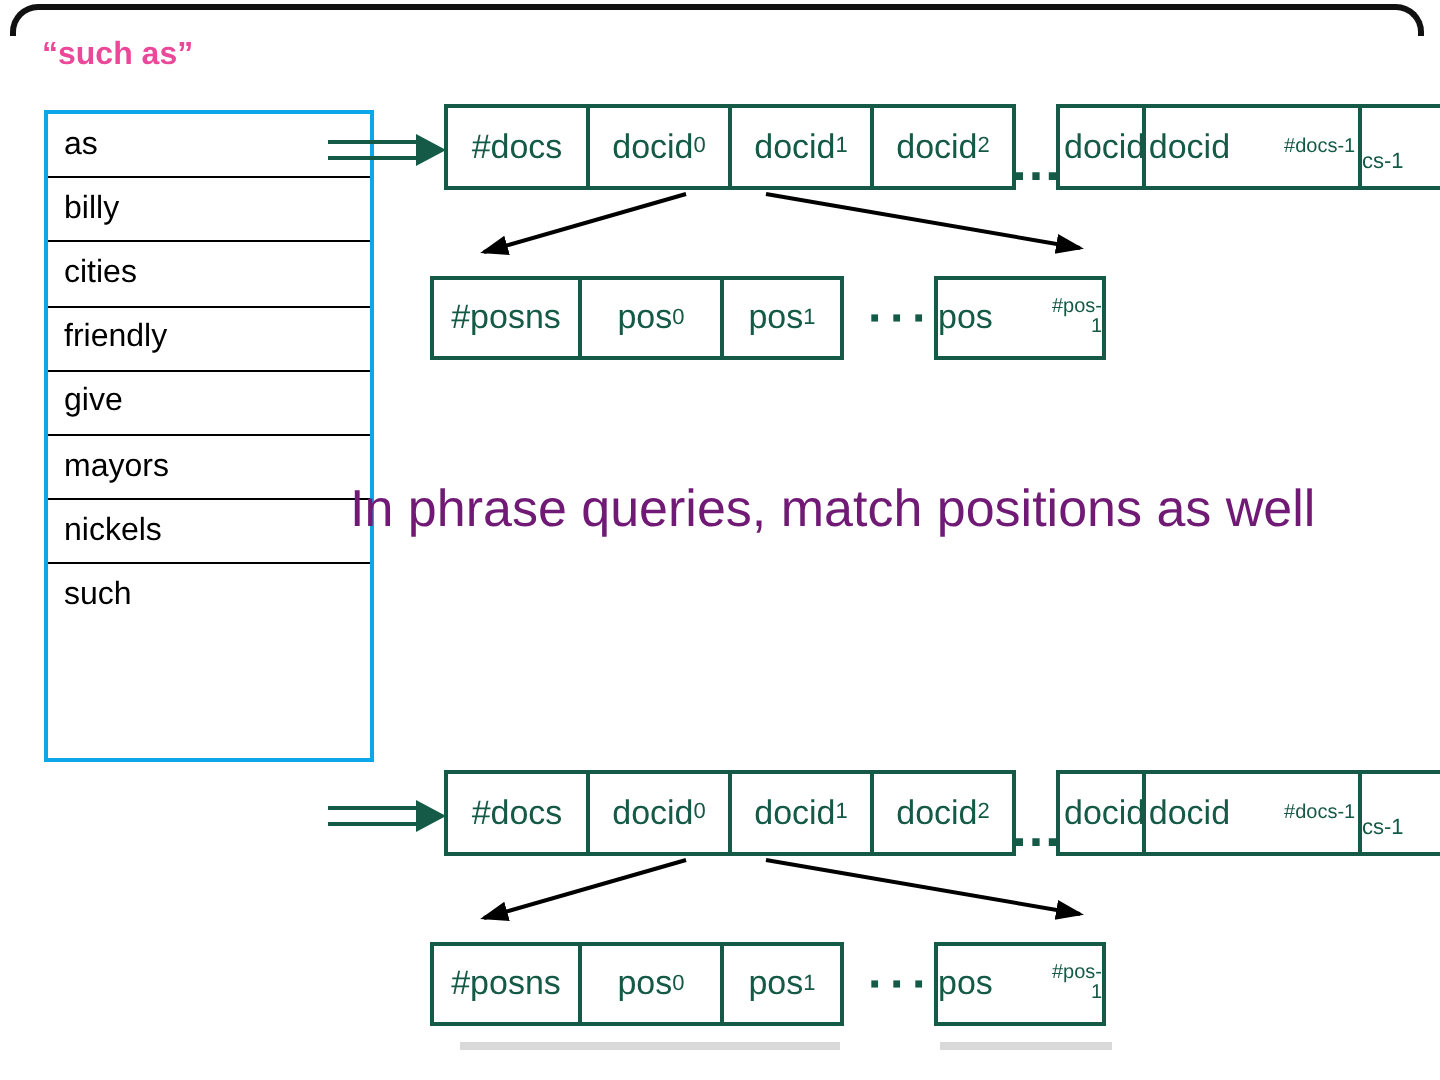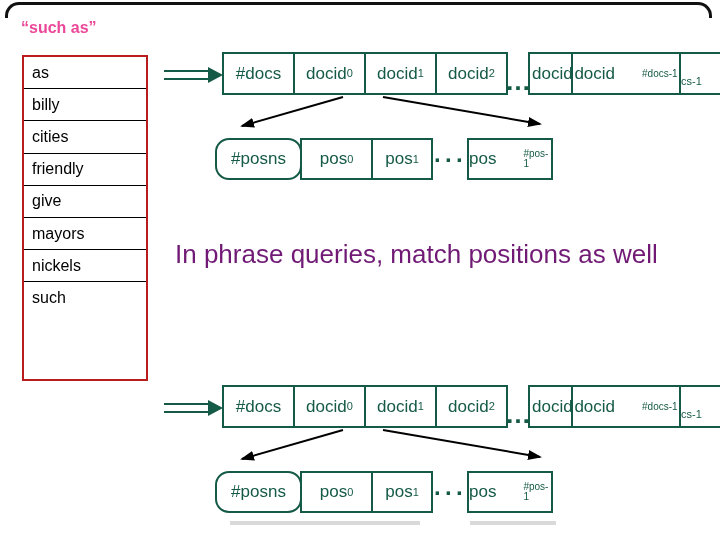--- a/index.html
+++ b/index.html
@@ -6,60 +6,60 @@
   #slide{position:relative;width:720px;height:540px;background:#ffffff;overflow:hidden;
          font-family:"Liberation Sans",sans-serif;}
 
   
   .frame{position:absolute;top:2px;left:5px;width:707px;height:16px;
          border:3px solid #111;border-bottom:none;border-radius:14px 14px 0 0;box-sizing:border-box;}
 
   .title{position:absolute;left:21px;top:19px;font-size:16px;font-weight:bold;color:#ec4899;}
 
   
-  .dict{position:absolute;left:22px;top:55px;width:126px;height:326px;
-        border:2px solid #b91c1c;box-sizing:border-box;background:#fff;}
+  .dict{position:absolute;left:22px;top:55px;width:165px;height:326px;
+        border:2px solid #0ea5e9;box-sizing:border-box;background:#fff;}
   .dict-row{height:32.2px;border-bottom:1px solid #000;box-sizing:border-box;
             display:flex;align-items:center;padding-left:8px;font-size:16px;color:#000;}
   .dict-row:last-child{border-bottom:none;}
 
   
   .diagram{position:absolute;left:0;width:720px;height:140px;}
   #diagram-top{top:52px;}
   #diagram-bottom{top:385px;}
 
   .dbl-arrow{position:absolute;left:164px;top:15px;width:60px;height:16px;}
   .dbl-lines{position:absolute;left:0;top:3px;width:45px;height:6px;
              border-top:2px solid #155a46;border-bottom:2px solid #155a46;box-sizing:content-box;}
   .dbl-head{position:absolute;left:44px;top:0;width:0;height:0;
             border-left:15px solid #155a46;border-top:8px solid transparent;border-bottom:8px solid transparent;}
 
   .doc-row{position:absolute;left:222px;top:0;display:flex;z-index:2;}
   .cell{box-sizing:border-box;height:43px;border:2px solid #155a46;background:#fff;
         display:flex;align-items:center;justify-content:center;
-        font-size:17px;color:#155a46;}
+        font-size:17px;color:#155a46;text-align:right;}
   .doc-row .cell{width:73px;margin-left:-2px;}
   .doc-row .cell:first-child{margin-left:0;}
   sub{font-size:11px;line-height:1;}
   sub.tiny{font-size:10px;margin-left:27px;}
 
   .doc-ellipsis{position:absolute;left:505px;top:14px;z-index:3;
                 font-size:26px;font-weight:bold;color:#155a46;letter-spacing:2px;}
   .tail-a{position:absolute;left:528px;top:0;width:45px;z-index:2;
           justify-content:flex-start;padding-left:2px;overflow:hidden;}
   .tail-b{position:absolute;left:571px;top:0;width:110px;z-index:2;}
   .tail-c{position:absolute;left:679px;top:0;width:47px;z-index:2;
           align-items:flex-end;justify-content:flex-start;padding-bottom:6px;overflow:hidden;}
   .tail-c sub{font-size:11px;}
 
   .arrow-svg{position:absolute;left:0;top:0;width:720px;height:140px;pointer-events:none;z-index:4;}
 
   .pos-row{position:absolute;left:215px;top:86px;display:flex;}
   .pos-row .cell{margin-left:-2px;height:42px;}
-  .pos-row .cell:first-child{margin-left:0;width:87px;border-radius:14px;}
+  .pos-row .cell:first-child{margin-left:0;width:76px;}
   .pos-row .cell:nth-child(2){width:73px;}
   .pos-row .cell:nth-child(3){width:62px;}
   .pos-ellipsis{position:absolute;left:434px;top:94px;
                 font-size:24px;font-weight:bold;color:#155a46;letter-spacing:3px;}
   .pos-tail{position:absolute;left:467px;top:86px;width:86px;height:42px;}
 
   .message{position:absolute;left:175px;top:239px;font-size:26px;color:#701a75;white-space:nowrap;}
 
   .shadow{position:absolute;height:4px;background:#d9d9d9;}
   #shadow-1{left:230px;top:521px;width:190px;}

